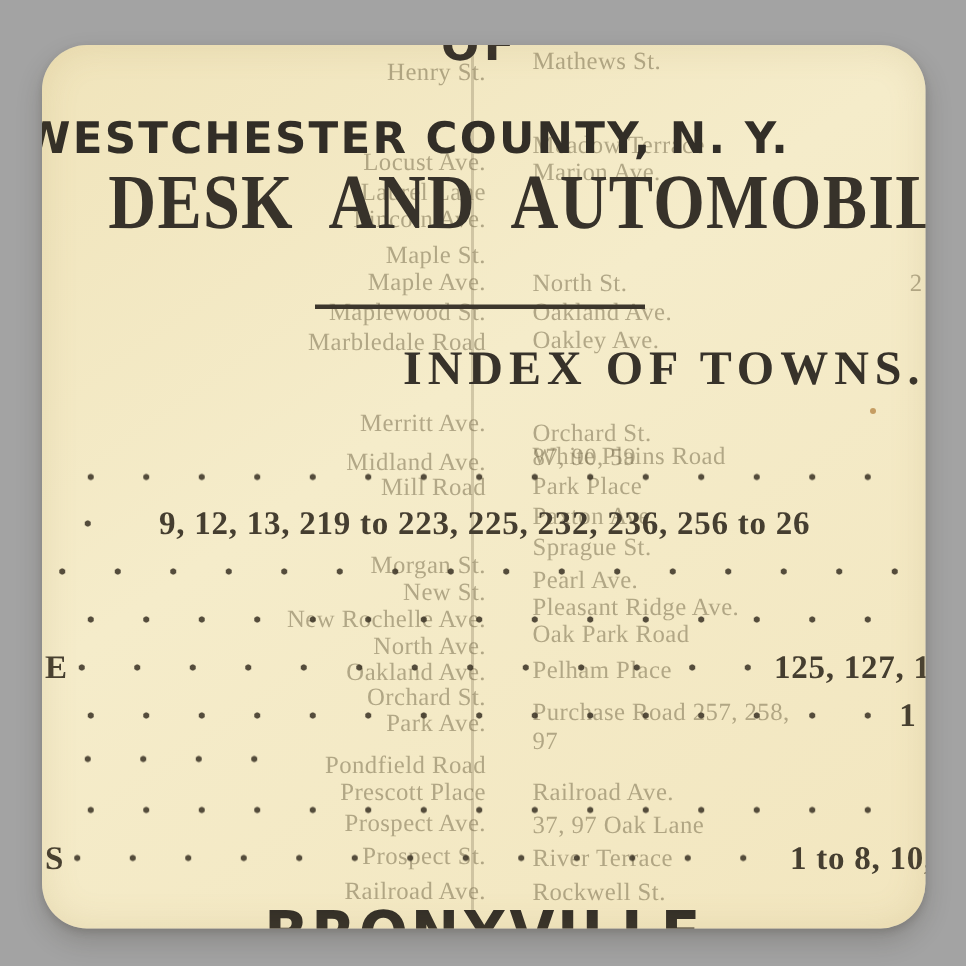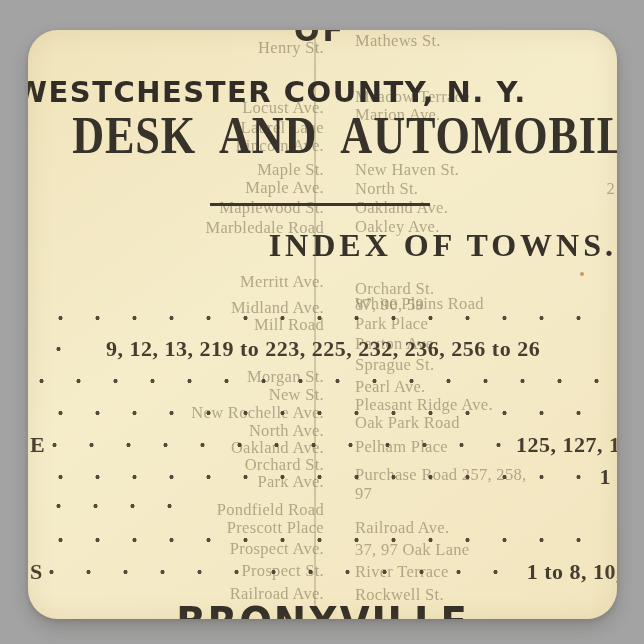--- a/index.html
+++ b/index.html
@@ -138,21 +138,20 @@
         <span class="ghost-line" style="top: 489px;">Prescott Place</span>
         <span class="ghost-line" style="top: 510px;">Prospect Ave.</span>
         <span class="ghost-line" style="top: 532px;">Prospect St.</span>
         <span class="ghost-line" style="top: 555px;">Railroad Ave.</span>
       </div>
     <div class="ghost-right-col">
 
     <span class="ghost-line" style="top: 2px;">Mathews St.</span>
         <span class="ghost-line" style="top: 58px;">Meadow Terrace</span>
         <span class="ghost-line" style="top: 76px;">Marion Ave.</span>
-        <span class="ghost-line" style="top: 131px;">New Haven St.</span>
         <span class="ghost-line" style="top: 150px;">North St.</span>
         <span class="ghost-line" style="top: 169px;">Oakland Ave.</span>
         <span class="ghost-line" style="top: 188px;">Oakley Ave.</span>
         <span class="ghost-line" style="top: 233px; margin-top: 32px;">White Plains Road</span>
         <span class="ghost-line" style="top: 250px;">Orchard St.</span>
         <span class="ghost-line" style="top: 266px;">87, 90, 59</span>
         <span class="ghost-line" style="top: 285px;">Park Place</span>
         <span class="ghost-line" style="top: 305px;">Paxton Ave.</span>
         <span class="ghost-line" style="top: 326px;">Sprague St.</span>
         <span class="ghost-line" style="top: 348px;">Pearl Ave.</span>

